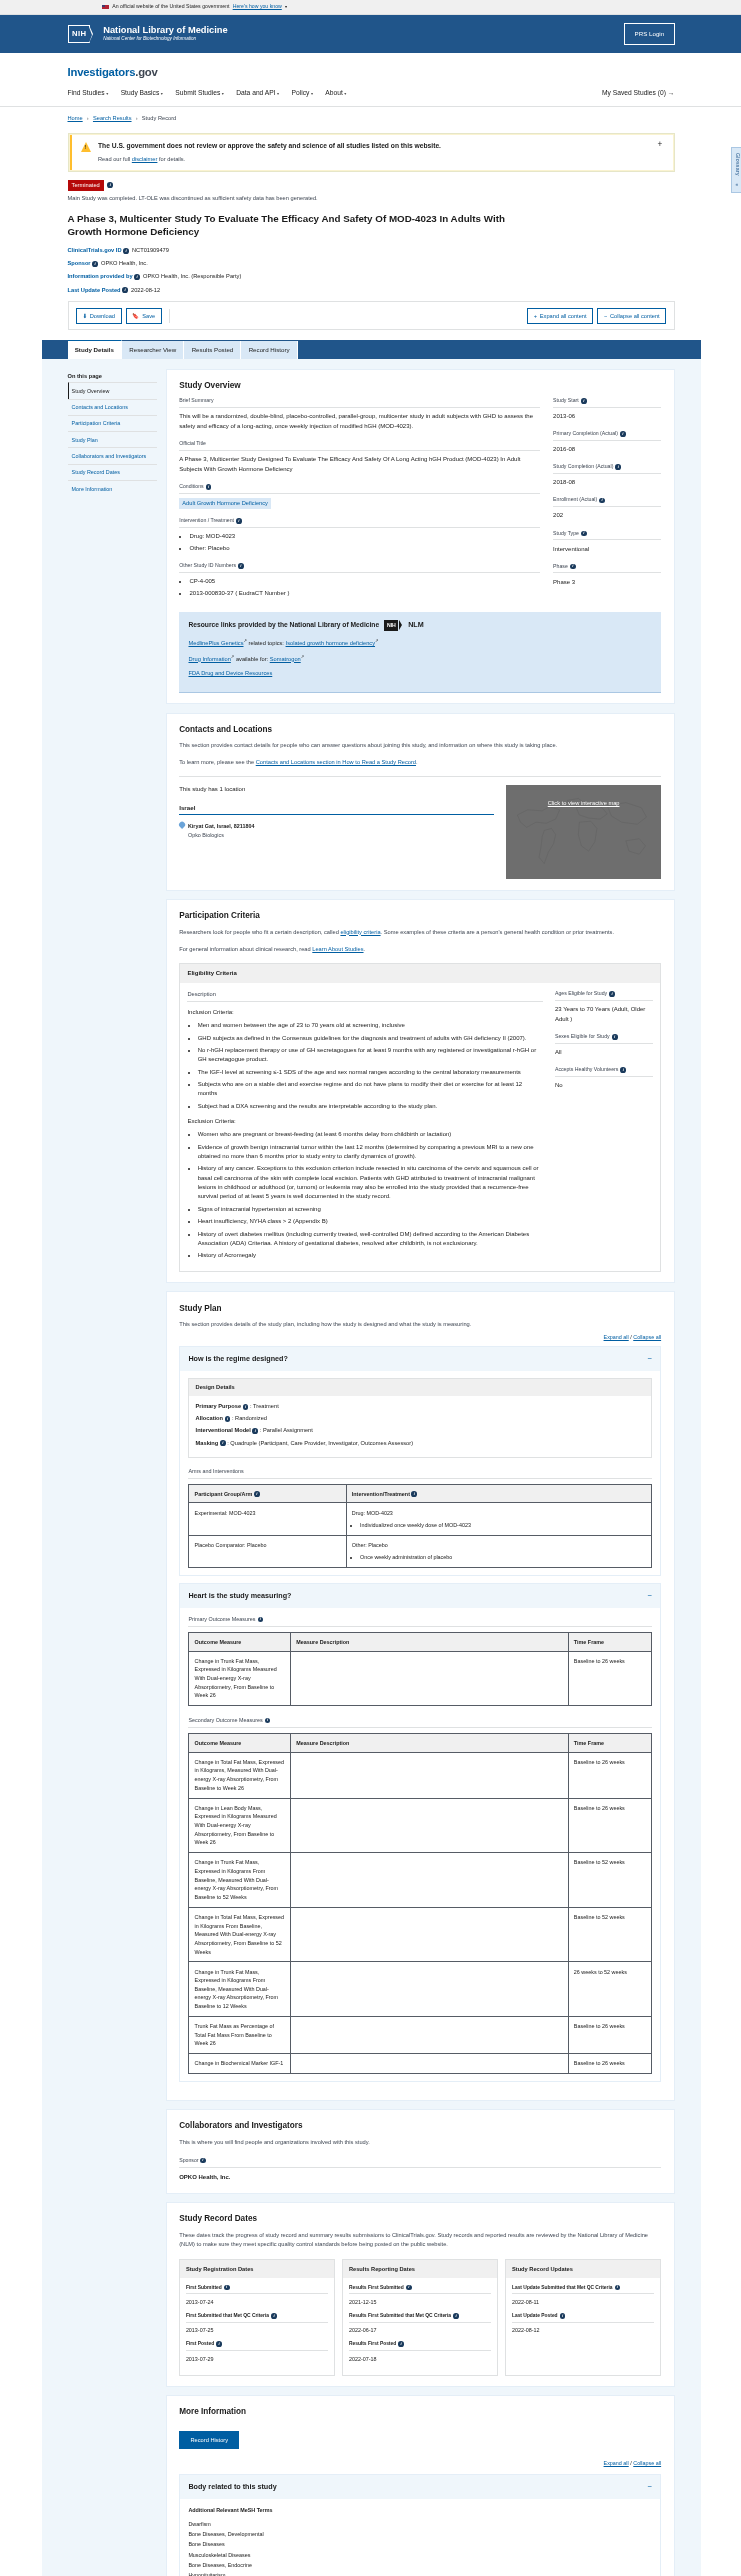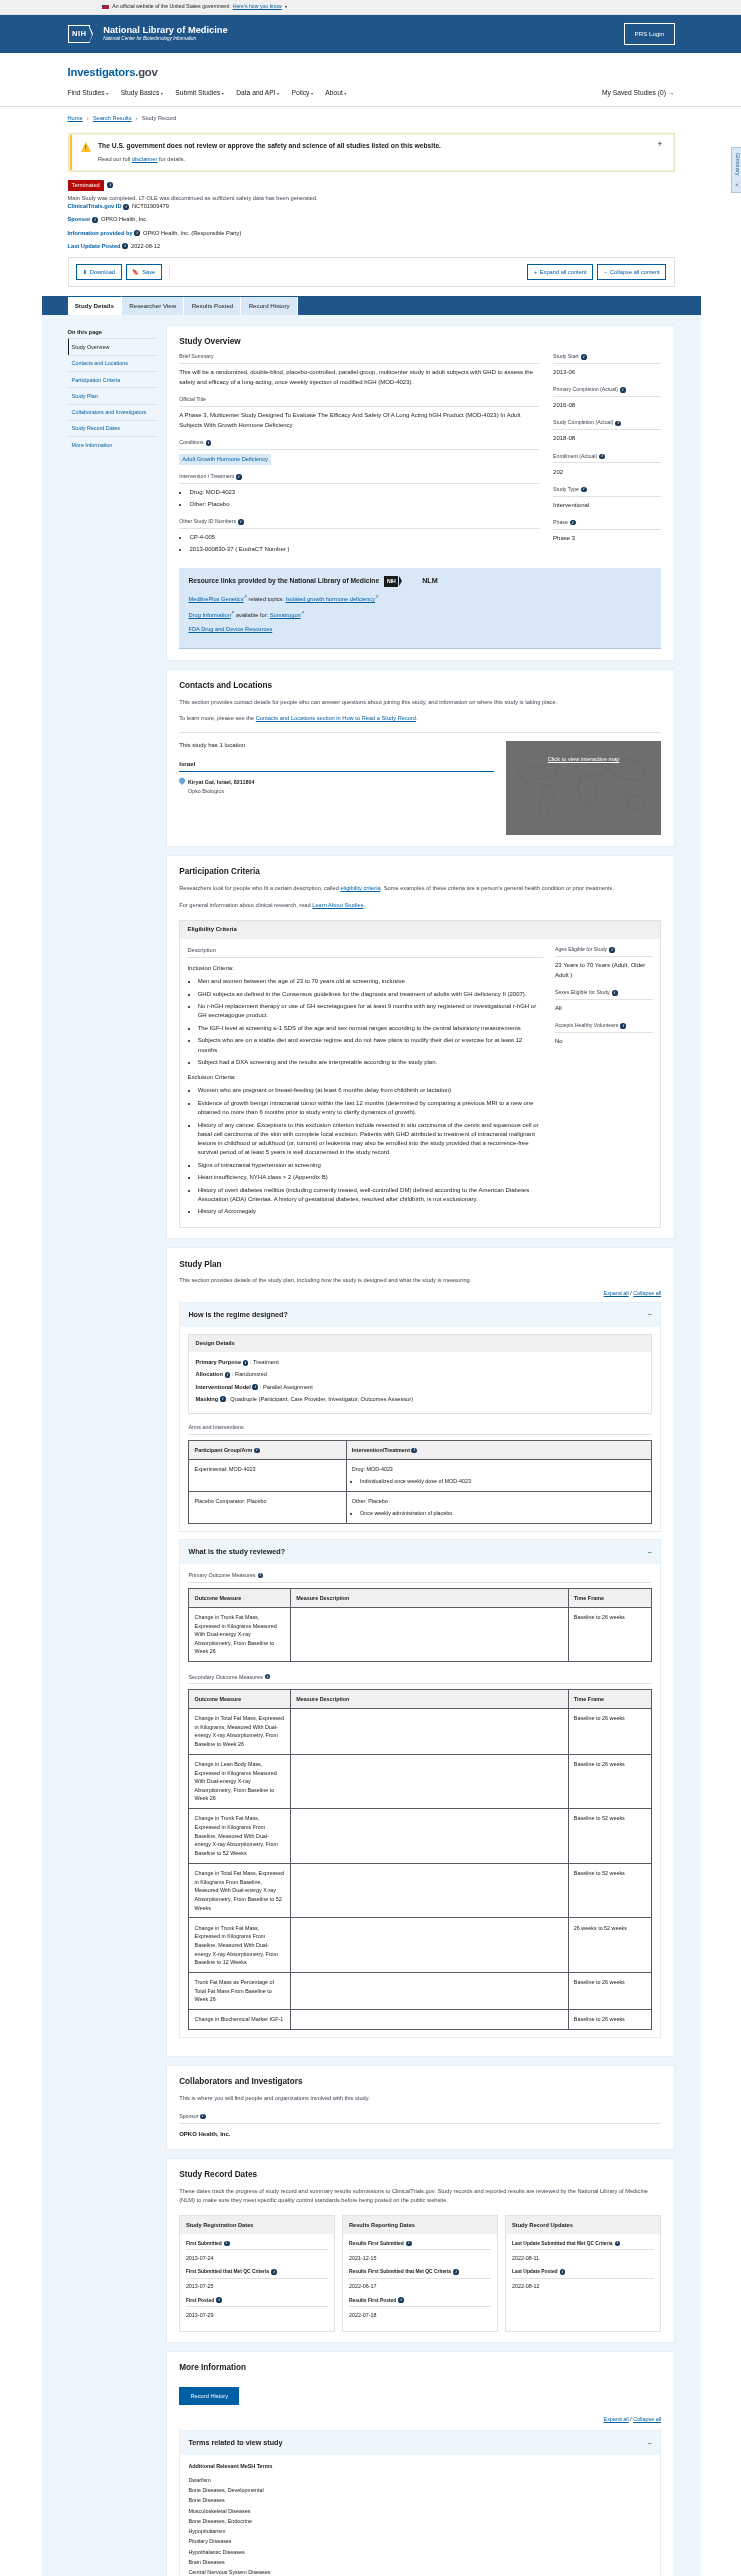--- a/index.html
+++ b/index.html
@@ -265,21 +265,21 @@
   
   .nlm-panel {
     background: #d9e8f6; padding: 8.2px 9.3px; margin-top: 5.2px;
     border-bottom: 0.5px solid #aac7e3;
   }
   .nlm-head {
     display: flex; align-items: center; gap: 5.2px; margin-bottom: 7.2px;
   }
   .nlm-head-text { font-size: 6.7px; font-weight: bold; color: #1b1b1b; }
   .nlm-badge {
-    display: inline-flex; align-items: center; gap: 19px;
+    display: inline-flex; align-items: center; gap: 5px;
   }
   .nlm-nih-box {
     background: #1b1b1b; color: #fff; font-weight: bold;
     font-size: 5.2px; padding: 1.5px 2.1px 1.5px 2.6px; position: relative;
   }
   .nlm-nih-box::after {
     content: ""; position: absolute; right: -3.6px; top: 0;
     width: 0; height: 0;
     border-top: 5.2px solid transparent;
     border-bottom: 5.2px solid transparent;
@@ -458,20 +458,21 @@
       <span class="alert-toggle">+</span>
     </div>
   </div>
 
   <div class="status-row">
     <span class="status-badge">Terminated</span>
     <span class="info-i">i</span>
   </div>
   <div class="status-note">Main Study was completed. LT-OLE was discontinued as sufficient safety data has been generated.</div>
 
+  <h1 class="study-title">A Phase 3, Multicenter Study To Evaluate The Efficacy And Safety Of MOD-4023 In Adults With Growth Hormone Deficiency</h1>
 
   <div class="meta-line">
     <span class="meta-label">ClinicalTrials.gov ID</span>
     <span class="info-i">i</span>
     <span class="meta-val">NCT01909479</span>
   </div>
   <div class="meta-line">
     <span class="meta-label">Sponsor</span>
     <span class="info-i">i</span>
     <span class="meta-val">OPKO Health, Inc.</span>
@@ -815,21 +816,21 @@
                     </ul>
                 </td>
               </tr>
             </tbody>
           </table>
         </div>
       </div>
 
       <div class="accordion">
         <div class="acc-head">
-          <span class="acc-title">What is the study reviewed?</span>
+          <span class="acc-title">Heart is the study measuring?</span>
           <span class="acc-sign">−</span>
         </div>
         <div class="acc-body">
           <div class="acc-sublabel">
             <span>Primary Outcome Measures</span>
               <span class="info-i">i</span>
           </div>
           <table class="tbl">
             <thead>
               <tr>
@@ -977,21 +978,21 @@
 
     <div class="card">
       <h2>More Information</h2>
       <div><span class="rec-hist-btn">Record History</span></div>
       <div class="expand-links" style="margin-top:10.3px">
         <a href="#">Expand all</a> /
         <a href="#">Collapse all</a>
       </div>
       <div class="terms-acc">
         <div class="acc-head">
-          <span class="acc-title">Terms related to view study</span>
+          <span class="acc-title">Body related to this study</span>
           <span class="acc-sign">−</span>
         </div>
         <div class="terms-list">
           <div style="font-weight:bold;margin-bottom:3.1px">Additional Relevant MeSH Terms</div>
           <div>Dwarfism</div>
           <div>Bone Diseases, Developmental</div>
           <div>Bone Diseases</div>
           <div>Musculoskeletal Diseases</div>
           <div>Bone Diseases, Endocrine</div>
           <div>Hypopituitarism</div>

